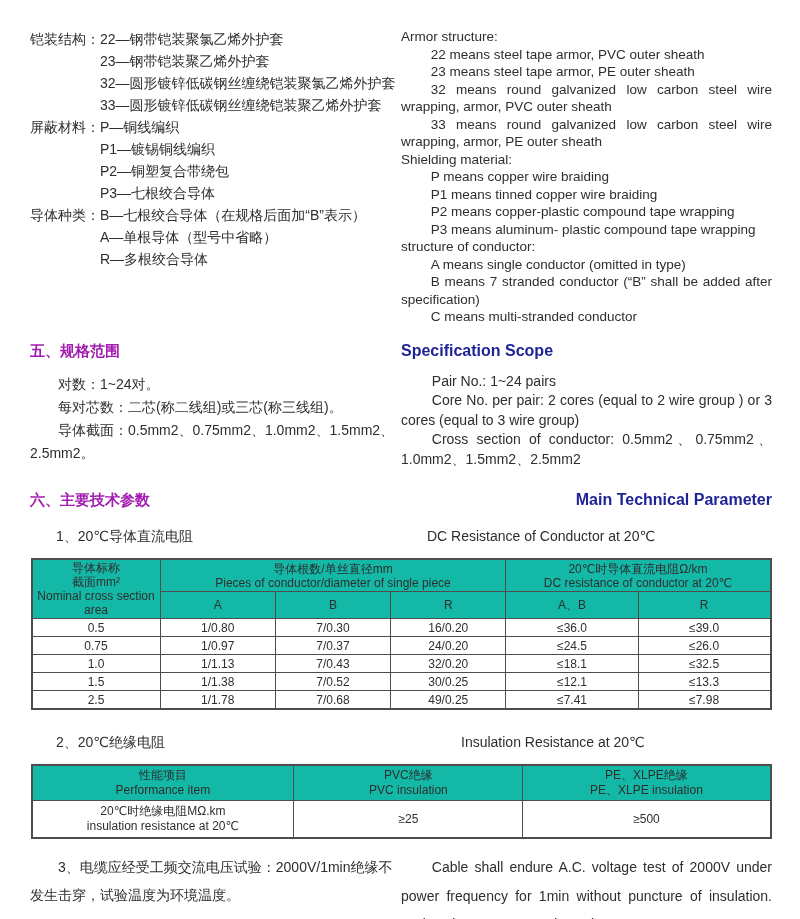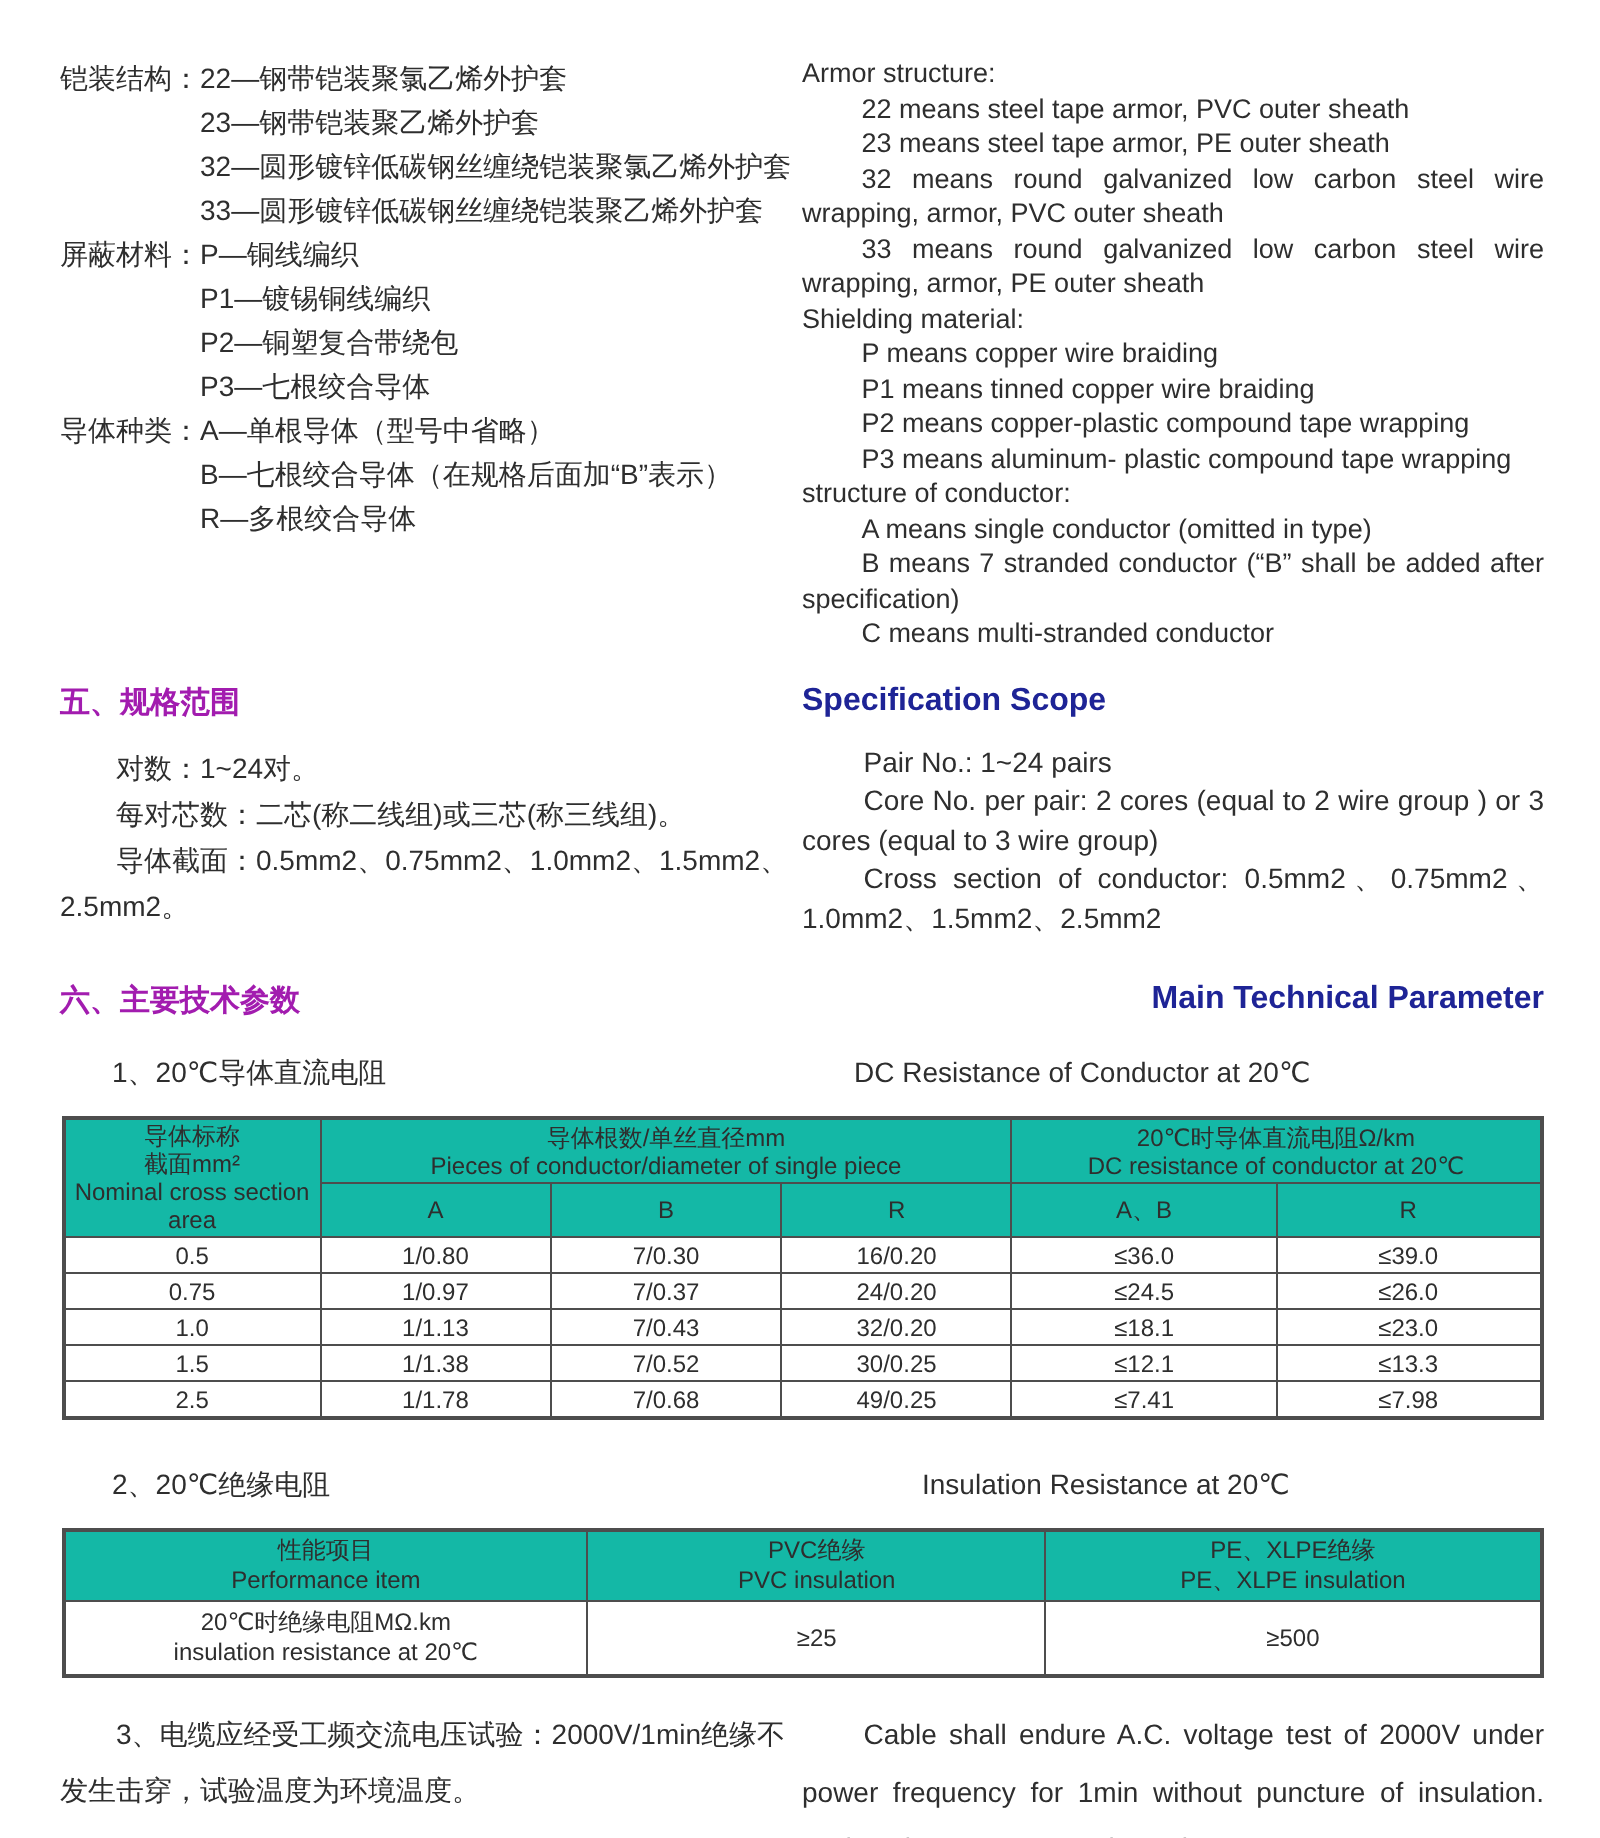--- a/index.html
+++ b/index.html
@@ -71,22 +71,22 @@
         <div class="items">
           <div>P—铜线编织</div>
           <div>P1—镀锡铜线编织</div>
           <div>P2—铜塑复合带绕包</div>
           <div>P3—七根绞合导体</div>
         </div>
       </div>
       <div class="cn-group">
         <div class="lab">导体种类：</div>
         <div class="items">
+          <div>B—七根绞合导体（在规格后面加“B”表示）</div>
           <div>A—单根导体（型号中省略）</div>
-          <div>B—七根绞合导体（在规格后面加“B”表示）</div>
           <div>R—多根绞合导体</div>
         </div>
       </div>
     </div>
 
     <div>
       <div class="en-block">
         <div class="en-title">Armor structure:</div>
         <div class="en-item">22 means steel tape armor, PVC outer sheath</div>
         <div class="en-item">23 means steel tape armor, PE outer sheath</div>
@@ -187,21 +187,21 @@
         <td>24/0.20</td>
         <td>≤24.5</td>
         <td>≤26.0</td>
       </tr>
       <tr>
         <td>1.0</td>
         <td>1/1.13</td>
         <td>7/0.43</td>
         <td>32/0.20</td>
         <td>≤18.1</td>
-        <td>≤23.0</td>
+        <td>≤32.5</td>
       </tr>
       <tr>
         <td>1.5</td>
         <td>1/1.38</td>
         <td>7/0.52</td>
         <td>30/0.25</td>
         <td>≤12.1</td>
         <td>≤13.3</td>
       </tr>
       <tr>

